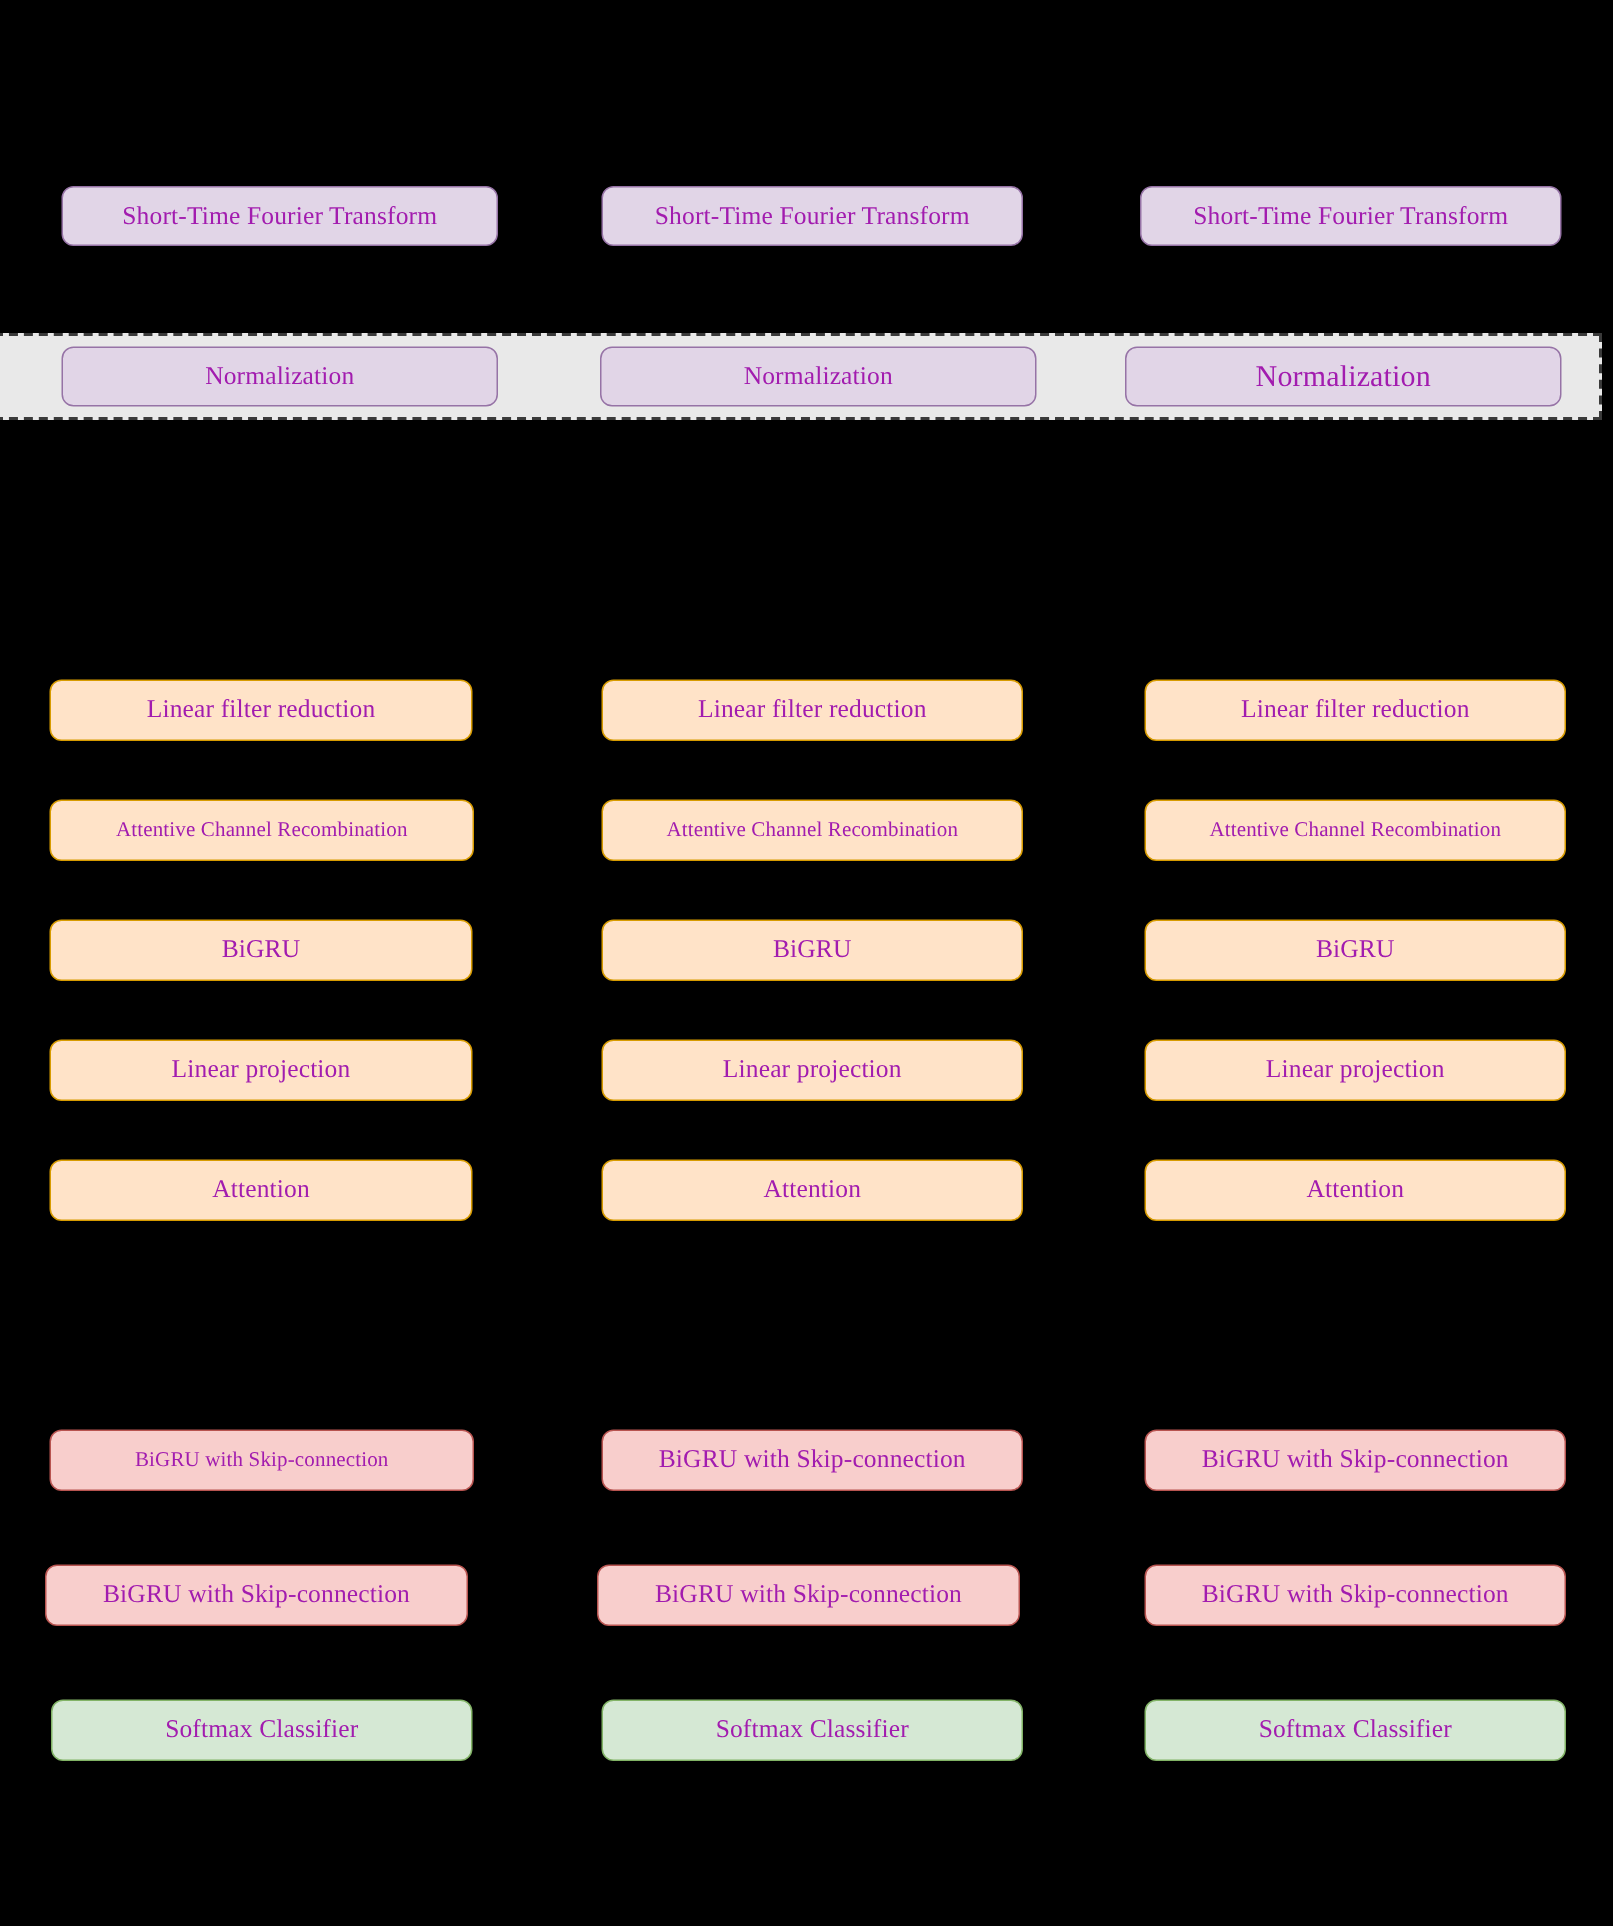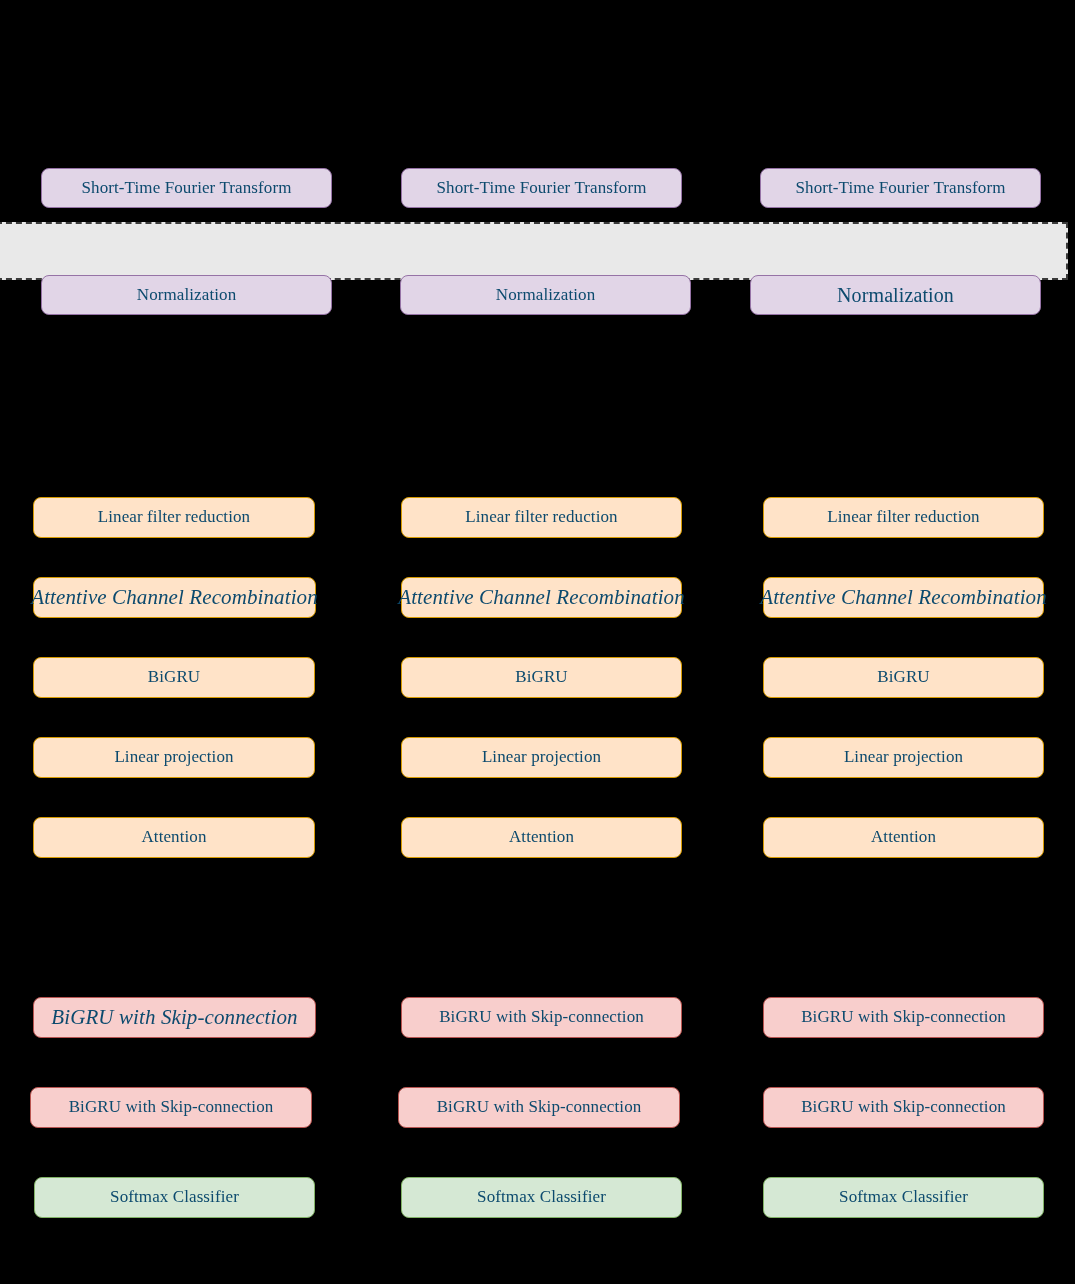--- a/index.html
+++ b/index.html
@@ -31,27 +31,26 @@
   .node {
     position: absolute;
     box-sizing: border-box;
     display: flex;
     align-items: center;
     justify-content: center;
     text-align: center;
     border-radius: 8px;
     border-width: 1.4px;
     border-style: solid;
-    color: #0c4a6e;
+    color: #a21caf;
     font-size: 17px;
     line-height: 1.1;
     letter-spacing: 0.1px;
     white-space: nowrap;
     padding: 0 4px;
-    margin-top: 44px;
   }
 
   .n-purple {
     background: #e1d5e7;
     border-color: #9673a6;
   }
   .n-orange {
     background: #ffe3c8;
     border-color: #d79b00;
   }
@@ -59,21 +58,21 @@
     background: #f8cecc;
     border-color: #b85450;
     text-align: center;
   }
   .n-green {
     background: #d5e8d4;
     border-color: #82b366;
   }
 
   .node.fs-big { font-size: 20px; }
-  .node.fs-small { font-size: 21px; font-style: italic; }
+  .node.fs-small { font-size: 14px; }
 </style>
 </head>
 <body>
 
 <div id="canvas">
 
   <div class="norm-band"></div>
 
   <div class="node n-purple" style="left:41px;  top:124px;  width:291px; height:40px;">Short-Time Fourier Transform</div>
   <div class="node n-purple" style="left:41px;  top:231px;  width:291px; height:40px;">Normalization</div>

